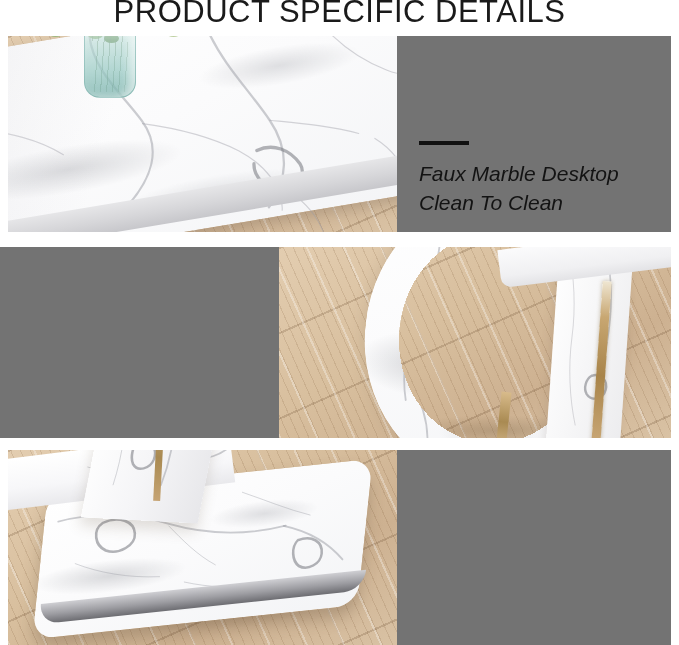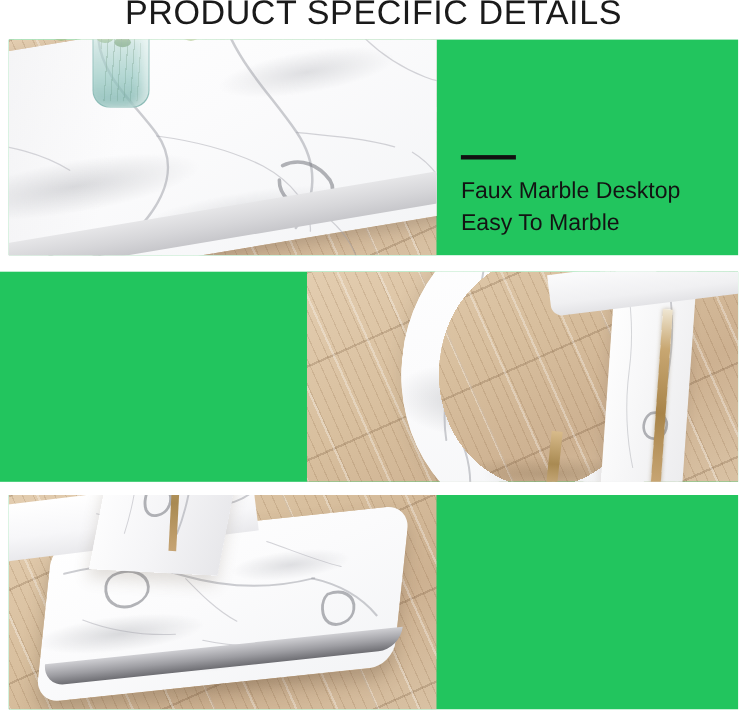--- a/index.html
+++ b/index.html
@@ -30,22 +30,23 @@
     font-weight: 300;
     letter-spacing: 0.5px;
     color: #1a1a1a;
     white-space: nowrap;
     line-height: 36px;
   }
 
   
   .panel {
     position: absolute;
-    background: #22c55e;
+    background: #737373;
     overflow: hidden;
+    font-style: italic;
   }
   .panel-1 { left: 8px;  top: 36px;  width: 663px; height: 196px; }
   .panel-2 { left: 0px;  top: 247px; width: 671px; height: 191px; }
   .panel-3 { left: 8px;  top: 450px; width: 663px; height: 195px; }
 
   
   .photo {
     position: absolute;
     top: 0;
     height: 100%;
@@ -343,21 +344,21 @@
         <div class="leaf" style="left:62px; top:40px;"></div>
         <div class="leaf d" style="left:78px; top:44px;"></div>
       </div>
       <div class="vase-stems"></div>
       <div class="vase"></div>
     </div>
 
     <div class="caption caption-1">
       <div class="rule"></div>
       <div class="line">Faux Marble Desktop</div>
-      <div class="line">Easy To Marble</div>
+      <div class="line">Clean To Clean</div>
     </div>
   </div>
 
   <div class="panel panel-2">
 
     <div class="photo photo-right">
       <div class="wood"></div>
 
       <div class="p2-shadow"></div>
 

